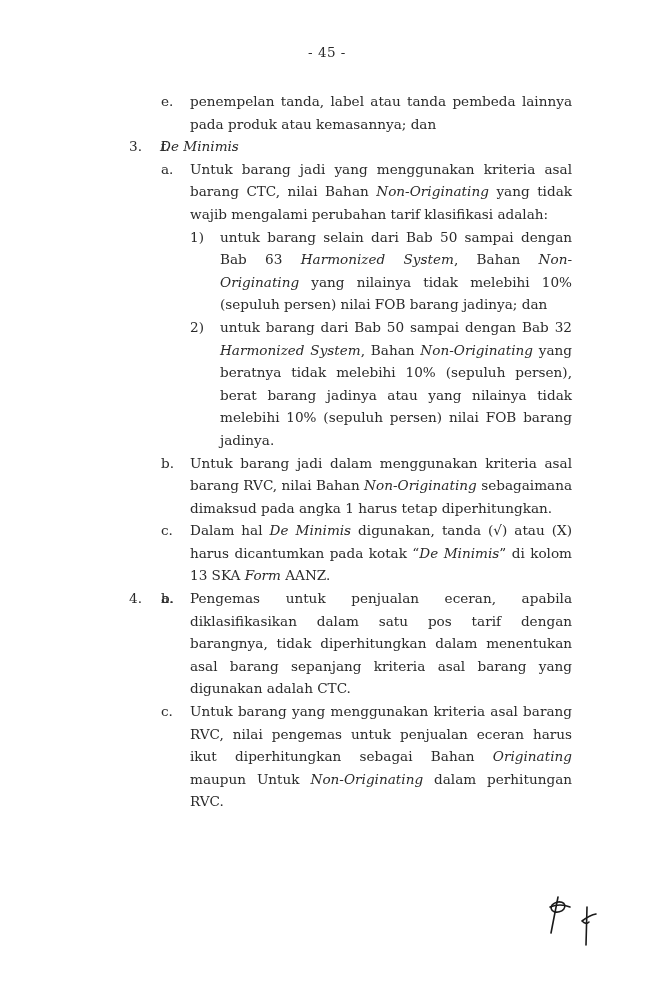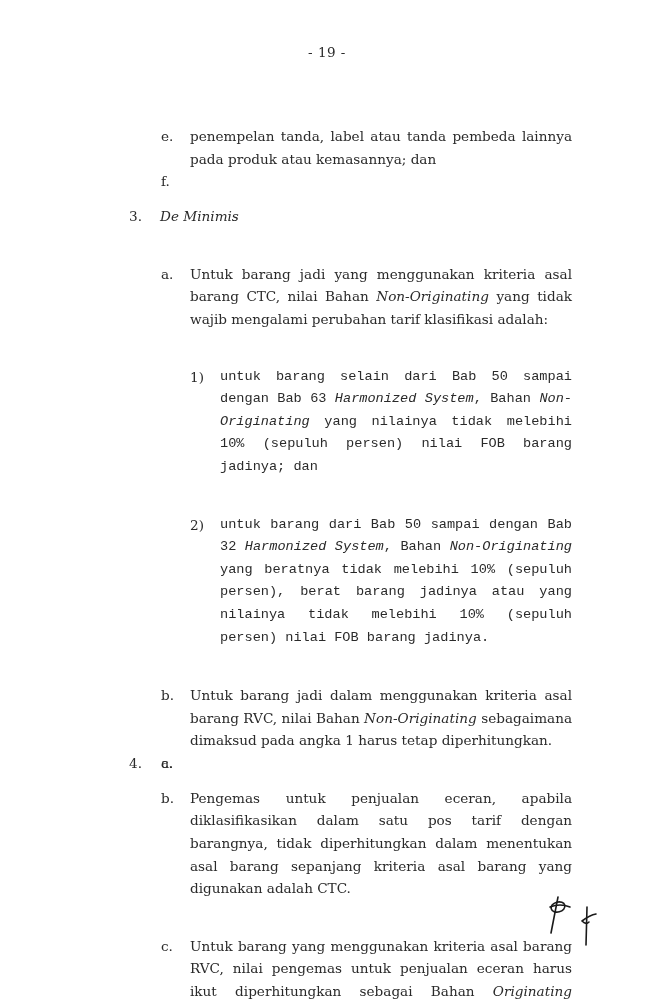--- a/index.html
+++ b/index.html
@@ -3,34 +3,34 @@
 <meta charset="utf-8">
 <style>
   html, body { margin: 0; padding: 0; background: #ffffff; }
   body { width: 654px; height: 1000px; position: relative; overflow: hidden;
          font-family: "DejaVu Serif", "Liberation Serif", serif; color: #2a2a2a; }
   .page-number { position: absolute; top: 44px; left: 0; width: 100%; text-align: center;
                  font-size: 13.5px; letter-spacing: 0.5px; }
   .content { position: absolute; top: 90px; left: 0; width: 654px; }
   .item { position: relative; font-size: 13.6px; line-height: 22.6px; }
   .item .marker { position: absolute; top: 0; }
-  .item .text { display: block; text-align: justify; text-justify: inter-word; margin-top: 35px; }
+  .item .text { display: block; text-align: justify; text-justify: inter-word; }
   .l1 .marker { left: 129px; }
   .l1 .text { margin-left: 160px; width: 412px; }
   .l2 .marker { left: 161px; }
   .l2 .text { margin-left: 190px; width: 382px; }
   .l3 .marker { left: 190px; }
-  .l3 .text { margin-left: 220px; width: 352px; font-family: Liberation Mono, monospace; }
+  .l3 .text { margin-left: 220px; width: 352px; }
   i { font-style: italic; }
   .signature { position: absolute; left: 540px; top: 895px; width: 80px; height: 60px; }
 </style>
 </head>
 <body>
 
-<div class="page-number">- 19 -</div>
+<div class="page-number">- 45 -</div>
 
 <div class="content">
 
   <div class="item l2">
     <span class="marker">e.</span>
     <span class="text"><span>penempelan tanda, label atau tanda pembeda lainnya pada produk atau kemasannya; dan</span></span>
   </div>
 
   <div class="item l2">
     <span class="marker">f.</span>
@@ -56,20 +56,21 @@
     <span class="text"><span>untuk barang dari Bab 50 sampai dengan Bab 32 </span><i>Harmonized System</i><span>, Bahan </span><i>Non-Originating</i><span> yang beratnya tidak melebihi 10% (sepuluh persen), berat barang jadinya atau yang nilainya tidak melebihi 10% (sepuluh persen) nilai FOB barang jadinya.</span></span>
   </div>
 
   <div class="item l2">
     <span class="marker">b.</span>
     <span class="text"><span>Untuk barang jadi dalam menggunakan kriteria asal barang RVC, nilai Bahan </span><i>Non-Originating</i><span> sebagaimana dimaksud pada angka 1 harus tetap diperhitungkan.</span></span>
   </div>
 
   <div class="item l2">
     <span class="marker">c.</span>
+    <span class="text"><span>Dalam hal </span><i>De Minimis</i><span> digunakan, tanda (√) atau (X) harus dicantumkan pada kotak “</span><i>De Minimis</i><span>” di kolom 13 SKA </span><i>Form</i><span> AANZ.</span></span>
   </div>
 
   <div class="item l1">
     <span class="marker">4.</span>
   </div>
 
   <div class="item l2">
     <span class="marker">a.</span>
   </div>
 

